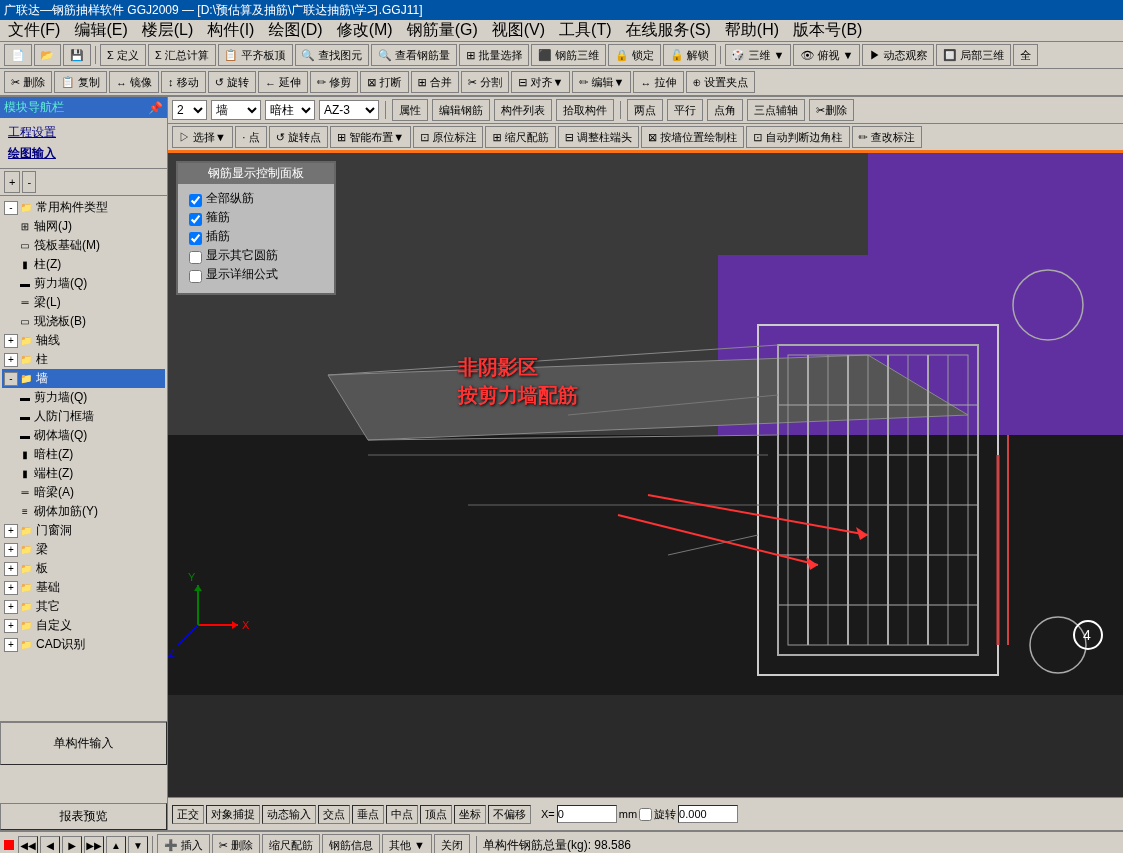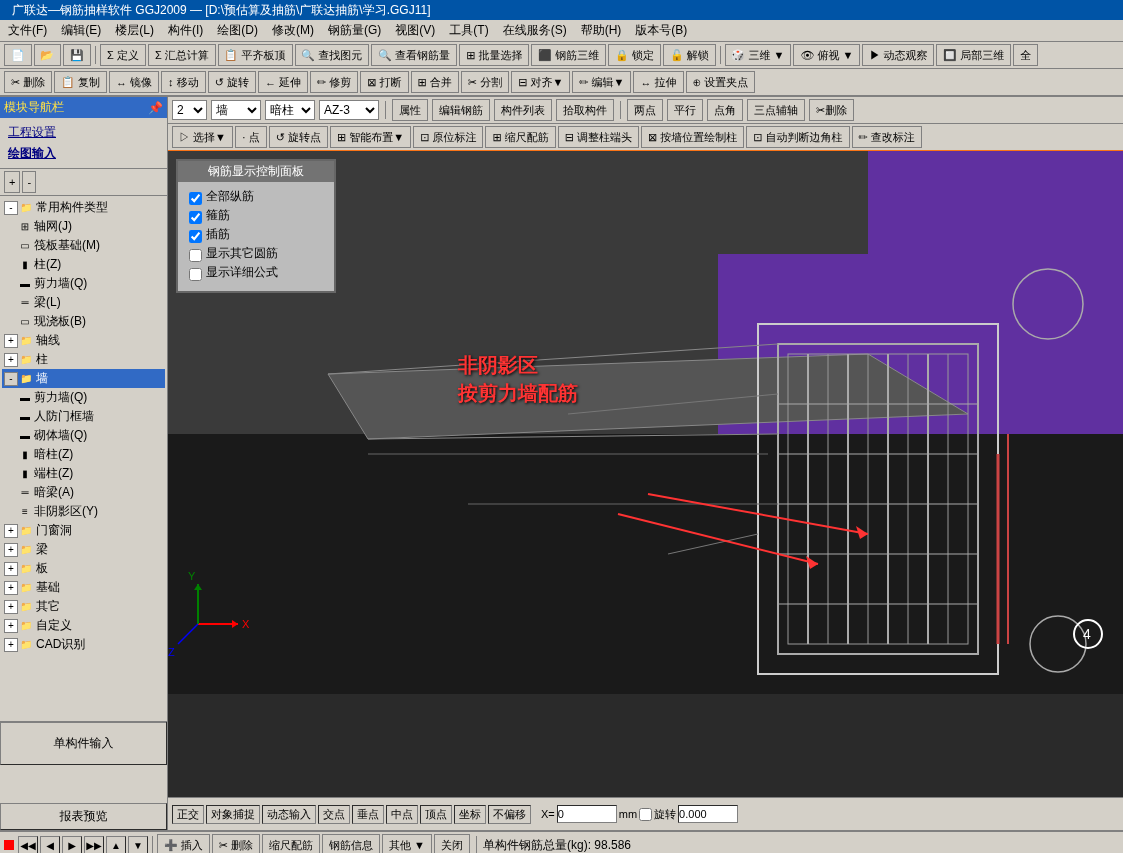--- a/index.html
+++ b/index.html
@@ -1,23 +1,23 @@
 <!DOCTYPE html>
 <html><head>
   <meta charset="utf-8">
   <style>
     * { margin: 0; padding: 0; box-sizing: border-box; }
     body { width: 1123px; height: 853px; overflow: hidden; font-family: 'SimSun', '宋体', sans-serif; font-size: 12px; background: #d4d0c8; }
     
     
-    #title-bar { background: #0054a6; color: white; height: 20px; display: flex; align-items: center; padding: 0 12px; font-size: 12px; text-align: right; }
+    #title-bar { background: #0054a6; color: white; height: 20px; display: flex; align-items: center; padding: 0 4px; font-size: 12px; text-align: right; }
     
     
     #menu-bar { background: #d4d0c8; height: 22px; display: flex; align-items: center; border-bottom: 1px solid #808080; padding: 0 2px; gap: 2px; }
-    .menu-item { padding: 2px 6px; font-size: 12px; cursor: pointer; color: #000; }
+    .menu-item { padding: 2px 6px; font-size: 16px; cursor: pointer; color: #000; }
     
     
     #toolbar-area { background: #d4d0c8; display: flex; flex-direction: column; border-bottom: 1px solid #808080; }
     .toolbar-row { display: flex; align-items: center; padding: 2px 4px; gap: 2px; min-height: 26px; }
     .toolbar-btn { background: #d4d0c8; border: 1px solid #808080; padding: 2px 6px; font-size: 11px; cursor: pointer; white-space: nowrap; color: #000; height: 22px; display: flex; align-items: center; }
     .toolbar-separator { width: 1px; height: 18px; background: #808080; margin: 0 2px; }
     
     
     #main-layout { display: flex; height: calc(853px - 20px - 22px - 80px); }
     
@@ -123,21 +123,21 @@
     <button class="toolbar-btn">⊟ 对齐▼</button>
     <button class="toolbar-btn">✏ 编辑▼</button>
     <button class="toolbar-btn">↔ 拉伸</button>
     <button class="toolbar-btn">⊕ 设置夹点</button>
   </div>
 </div>
 
 <div id="main-layout" style="display:flex; height:calc(853px - 20px - 22px - 78px); position:relative;">
 
   <div id="sidebar" style="width:168px; background:#d4d0c8; border-right:1px solid #808080; display:flex; flex-direction:column; flex-shrink:0;">
-    <div id="sidebar-header" style="background:#316ac5; color:#fde047; padding:2px 4px; font-size:12px; display:flex; align-items:center; justify-content:space-between;">
+    <div id="sidebar-header" style="background:#316ac5; color:#5eead4; padding:2px 4px; font-size:12px; display:flex; align-items:center; justify-content:space-between;">
       <span>模块导航栏</span>
       <span style="cursor:pointer;">📌</span>
     </div>
     <div id="sidebar-nav" style="padding:4px; border-bottom:1px solid #808080;">
       <div class="nav-item">工程设置</div>
       <div class="nav-item" style="font-weight:bold;">绘图输入</div>
     </div>
 
     <div style="display:flex; padding:2px 4px; gap:2px; border-bottom:1px solid #808080;">
       <button class="toolbar-btn" style="padding:1px 4px; font-size:11px;">+</button>
@@ -215,21 +215,21 @@
         <div class="tree-item">
           <span class="tree-icon">▮</span>
           <span class="tree-label">端柱(Z)</span>
         </div>
         <div class="tree-item">
           <span class="tree-icon">═</span>
           <span class="tree-label">暗梁(A)</span>
         </div>
         <div class="tree-item">
           <span class="tree-icon">≡</span>
-          <span class="tree-label">非阴影区(Y)</span>
+          <span class="tree-label">砌体加筋(Y)</span>
         </div>
       </div>
 
       <div class="tree-item">
         <span class="tree-expander">+</span>
         <span class="tree-icon">📁</span>
         <span class="tree-label">门窗洞</span>
       </div>
       <div class="tree-item">
         <span class="tree-expander">+</span>
@@ -292,21 +292,21 @@
       <button class="toolbar-btn">构件列表</button>
       <button class="toolbar-btn">拾取构件</button>
       <div class="toolbar-separator" style="width:1px;height:18px;background:#808080;"></div>
       <button class="toolbar-btn">两点</button>
       <button class="toolbar-btn">平行</button>
       <button class="toolbar-btn">点角</button>
       <button class="toolbar-btn">三点辅轴</button>
       <button class="toolbar-btn">✂删除</button>
     </div>
 
-    <div id="view-toolbar" style="background:#d4d0c8; display:flex; align-items:flex-end; padding:2px 4px; gap:2px; min-height:26px; border-bottom:1px solid #f97316; flex-wrap:wrap;">
+    <div id="view-toolbar" style="background:#d4d0c8; display:flex; align-items:flex-end; padding:2px 4px; gap:2px; min-height:26px; border-bottom:3px solid #f97316; flex-wrap:wrap;">
       <button class="toolbar-btn">▷ 选择▼</button>
       <button class="toolbar-btn">· 点</button>
       <button class="toolbar-btn">↺ 旋转点</button>
       <button class="toolbar-btn">⊞ 智能布置▼</button>
       <button class="toolbar-btn">⊡ 原位标注</button>
       <button class="toolbar-btn">⊞ 缩尺配筋</button>
       <button class="toolbar-btn">⊟ 调整柱端头</button>
       <button class="toolbar-btn">⊠ 按墙位置绘制柱</button>
       <button class="toolbar-btn">⊡ 自动判断边角柱</button>
       <button class="toolbar-btn">✏ 查改标注</button>

